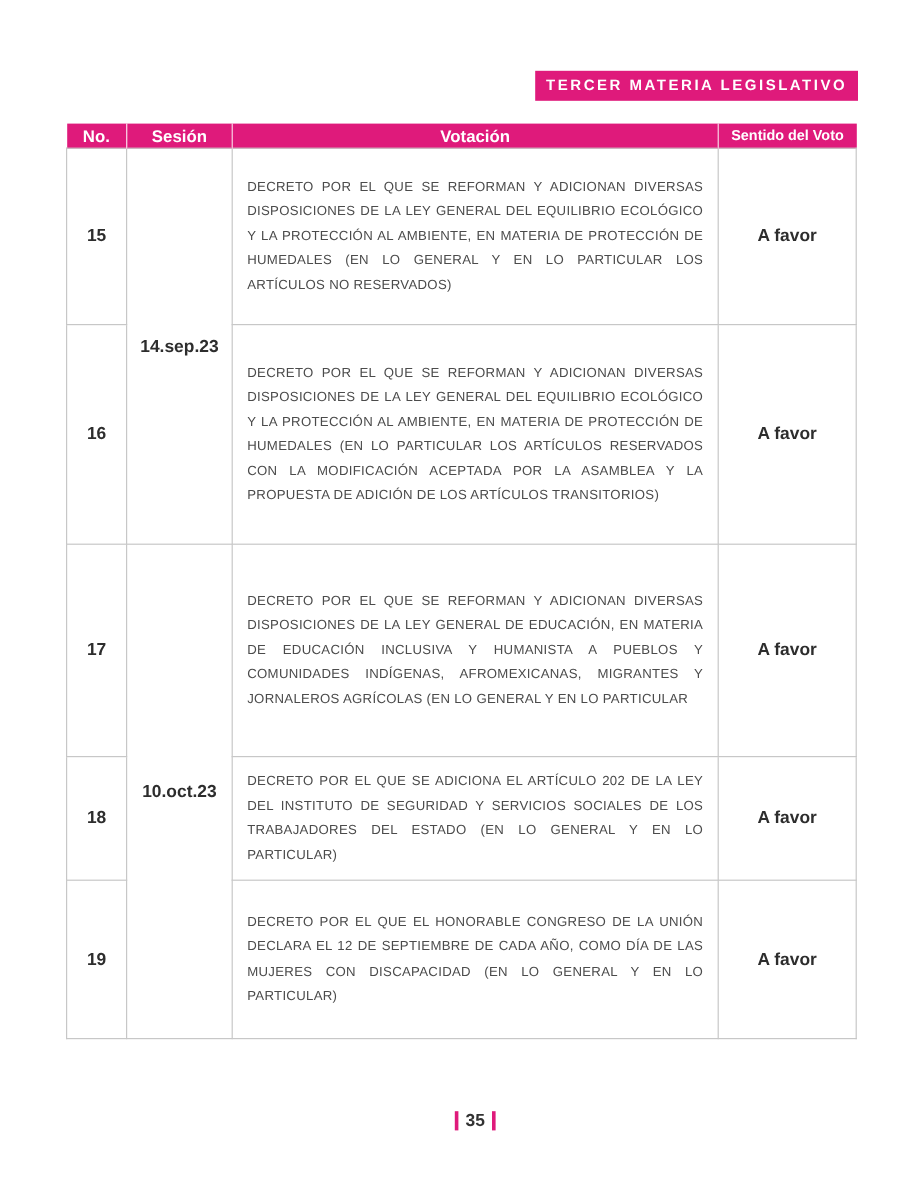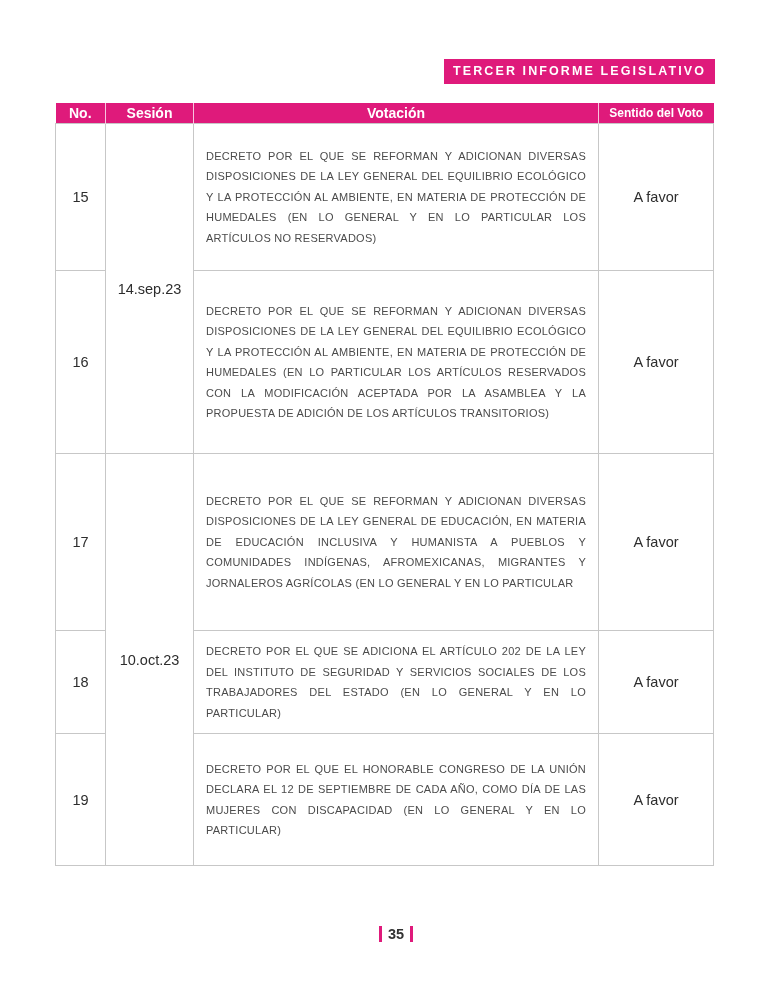--- a/index.html
+++ b/index.html
@@ -59,21 +59,21 @@
   .votes-table th.th-sentido{
     font-size:12px;
   }
   .votes-table td{
     border:1px solid var(--border);
     vertical-align:middle;
     background:#ffffff;
   }
   td.cell-no, td.cell-session, td.cell-sentido{
     text-align:center;
-    font-weight:normal;
+    font-weight:bold;
     color:var(--ink);
     font-size:14.5px;
   }
   td.cell-votacion{
     padding:10px 12px;
     text-align:justify;
     color:var(--body-text);
     font-size:11px;
     line-height:20.5px;
     letter-spacing:.25px;
@@ -104,21 +104,21 @@
     font-size:14.5px;
     color:#333333;
   }
 </style>
 </head>
 <body>
 
 <div class="page">
 
   <div class="banner">
-    <span>TERCER INFORME LEGISLATIVO</span>
+    <span>TERCER MATERIA LEGISLATIVO</span>
   </div>
 
   <table class="votes-table">
     <colgroup>
       <col style="width:50px">
       <col style="width:88px">
       <col style="width:405px">
       <col style="width:115px">
     </colgroup>
     <thead>

